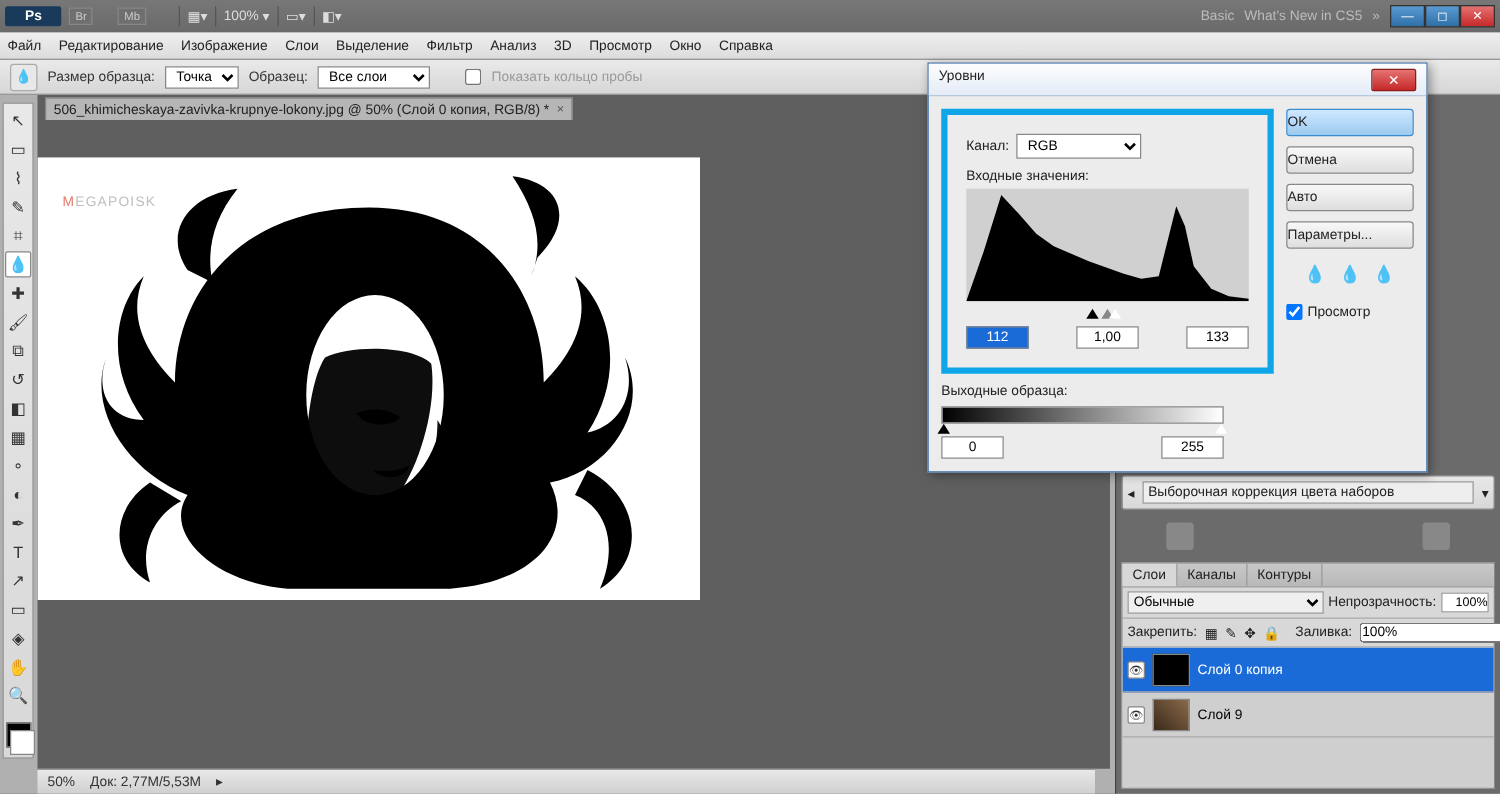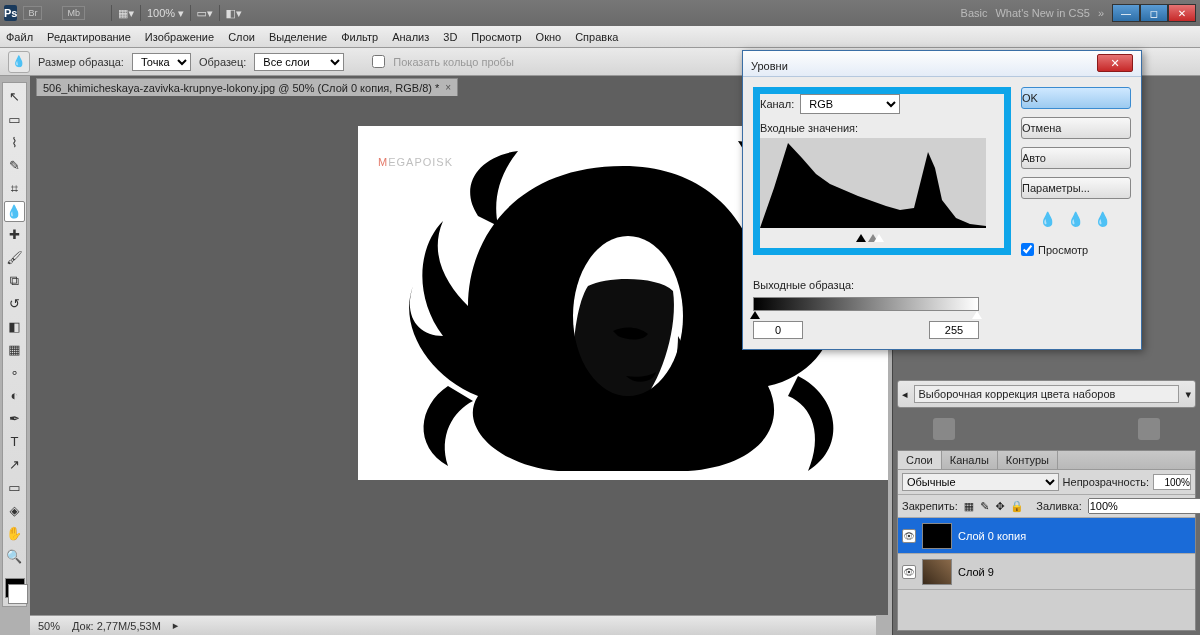--- a/index.html
+++ b/index.html
@@ -1,18 +1,18 @@
 <!DOCTYPE html>
 <html><head>
 <meta charset="utf-8">
 <style>
 *{box-sizing:border-box;margin:0;padding:0;font-family:Tahoma,Arial,sans-serif;font-size:11px;user-select:none}
 body{width:1200px;height:635px;background:#b0b0b0;overflow:hidden;position:relative}
 .top{height:26px;background:linear-gradient(#777,#6a6a6a);display:flex;align-items:center;padding:0 4px;color:#ddd}
-.top .ps{background:#1a3a5c;color:#fff;padding:2px 0;border-radius:2px;margin-right:6px;font-weight:bold}
+.top .ps{background:#1a3a5c;color:#fff;padding:2px 16px;border-radius:2px;margin-right:6px;font-weight:bold}
 .top .mb{border:1px solid #888;padding:1px 4px;margin-right:20px;background:#6f6f6f;color:#ccc;font-size:9px}
 .top .sep{width:1px;height:16px;background:#555;margin:0 6px}
 .top .zoom{color:#ddd}
 .top .right{margin-left:auto;display:flex;align-items:center;gap:8px}
 .top .pill{color:#bbb}
 .winbtns{display:flex;gap:0}
 .winbtn{width:28px;height:18px;border:1px solid #333;display:flex;align-items:center;justify-content:center;font-size:10px;color:#fff}
 .wmin{background:linear-gradient(#5a9bd4,#2e6fa8)}
 .wmax{background:linear-gradient(#5a9bd4,#2e6fa8)}
 .wclose{background:linear-gradient(#e57373,#c62828)}
@@ -25,21 +25,21 @@
 .optbar input[type=checkbox]{vertical-align:middle}
 .tb{position:absolute;left:2px;top:82px;width:25px;background:linear-gradient(#e8e8e8,#d8d8d8);border:1px solid #999;display:flex;flex-direction:column;align-items:center;padding:2px 0}
 .tbtn{width:21px;height:21px;margin:1px 0;display:flex;align-items:center;justify-content:center;font-size:13px;color:#333;cursor:default;border-radius:2px}
 .tbtn.sel{background:#fff;border:1px solid #888}
 .swatch{width:20px;height:20px;border:1px solid #888;margin-top:4px}
 .fg{background:#000}
 .bg{background:#fff;margin-top:-14px;margin-left:6px}
 .tabbar{position:absolute;left:30px;top:76px;right:312px;height:20px;background:#5f5f5f;display:flex;align-items:flex-end;padding-left:6px}
 .doctab{background:#b6b6b6;border:1px solid #888;border-bottom:none;height:18px;padding:0 6px;display:flex;align-items:center;gap:6px;color:#222;font-size:10px}
 .doctab .x{color:#555;font-size:10px}
-.canvaswrap{position:absolute;left:30px;top:96px;right:312px;bottom:20px;background:#5f5f5f;display:flex;align-items:flex-start;justify-content:flex-end;overflow:hidden;padding-top:30px}
+.canvaswrap{position:absolute;left:30px;top:96px;right:312px;bottom:20px;background:#5f5f5f;display:flex;align-items:flex-start;justify-content:flex-start;overflow:hidden;padding-top:30px}
 .canvas{width:530px;height:354px;background:#fff;position:relative;overflow:hidden}
 .watermark{position:absolute;left:20px;top:22px;font-size:20px;letter-spacing:1px;font-family:Arial,sans-serif}
 .watermark .m{color:#e47a6a}
 .watermark .rest{color:#bfbfbf}
 .portrait{position:absolute;inset:0;}
 .statusbar{position:absolute;left:30px;right:324px;bottom:0;height:20px;background:linear-gradient(#e8e8e8,#d0d0d0);border-top:1px solid #999;display:flex;align-items:center;gap:12px;padding:0 8px;font-size:10px;color:#333}
 .rp{position:absolute;right:0;top:76px;width:308px;bottom:0;background:#6b6b6b;border-left:1px solid #444;display:flex;flex-direction:column}
 .adjwrap{margin:4px;background:linear-gradient(#e8e8e8,#d8d8d8);border:1px solid #888;border-radius:3px;padding:4px}
 .adjrow{display:flex;align-items:center;gap:6px;color:#222}
 .adjrow .dd{flex:1;height:18px;border:1px solid #999;background:#eee;display:flex;align-items:center;padding:0 4px}
@@ -56,27 +56,27 @@
 .lrow2{display:flex;align-items:center;padding:3px 4px;gap:6px;border-bottom:1px solid #aaa;color:#222}
 .lrow2 .icons{display:flex;gap:6px}
 .lrow2 .icons span{font-size:11px}
 .layerlist{flex:1;background:#cfcfcf;overflow:auto}
 .layer{display:flex;align-items:center;height:36px;border-bottom:1px solid #aaa;padding:0 4px;gap:6px}
 .layer.sel{background:#1a6bd8;color:#fff}
 .layer .eye{width:14px;height:14px;border:1px solid #888;background:#fff;border-radius:2px;display:flex;align-items:center;justify-content:center;font-size:9px;color:#333}
 .layer .thumb{width:30px;height:26px;background:#000;border:1px solid #888}
 .layer .thumb.t2{background:linear-gradient(45deg,#3a2a1a,#8a6a4a)}
 .dialog{position:absolute;left:742px;top:50px;width:400px;background:#ececec;border:1px solid #3a6ea5;box-shadow:2px 2px 8px rgba(0,0,0,.4)}
-.dtitle{height:26px;background:linear-gradient(#fdfdfd,#e4ecf7);display:flex;align-items:flex-end;padding:4px 8px;border-bottom:1px solid #b5c8de;color:#222}
+.dtitle{height:26px;background:linear-gradient(#fdfdfd,#e4ecf7);display:flex;align-items:flex-start;padding:4px 8px;border-bottom:1px solid #b5c8de;color:#222}
 .dtitle .dx{margin-left:auto;width:36px;height:18px;background:linear-gradient(#e57373,#c62828);color:#fff;display:flex;align-items:center;justify-content:center;border:1px solid #8b1a1a;border-radius:2px;font-size:11px}
 .dbody{display:flex;padding:10px;gap:10px}
 .dleft{flex:1;display:flex;flex-direction:column}
 .drow{display:flex;align-items:center;gap:6px;margin-bottom:8px;color:#222}
 .drow select{height:20px;border:1px solid #888;background:#fff;padding:0 4px;font-size:11px}
-.fieldset{border:7px solid #0ea5e9;padding:0;margin-bottom:24px}
+.fieldset{border:5px solid #0ea5e9;padding:15px;margin-bottom:8px}
 .histo{width:226px;height:90px;background:#d0d0d0;position:relative;margin:4px 0}
 .histo svg{position:absolute;inset:0}
 .sliders{position:relative;height:10px;width:226px;margin-bottom:6px}
 .sli{position:absolute;bottom:0;width:0;height:0;border-left:5px solid transparent;border-right:5px solid transparent}
 .sli.blk{border-bottom:8px solid #000}
 .sli.gry{border-bottom:8px solid #888}
 .sli.wht{border-bottom:8px solid #fff}
 .inprow{display:flex;gap:6px;width:226px}
 .inprow input{width:50px;height:18px;border:1px solid #888;text-align:center;font-size:11px}
 .inprow .sel{background:#1a6bd8;color:#fff}
@@ -273,20 +273,27 @@
         <div class="histo">
           <svg viewBox="0 0 226 90" preserveAspectRatio="none">
             <polygon fill="#000" points="0,90 0,90 14,50 28,5 42,20 56,36 70,46 84,52 98,58 112,63 126,68 140,72 154,70 168,14 175,30 182,62 196,80 210,86 226,88 226,90"></polygon>
           </svg>
         </div>
         <div class="sliders">
           <div class="sli blk" style="left:96px"></div>
           <div class="sli gry" style="left:108px"></div>
           <div class="sli wht" style="left:114px"></div>
         </div>
+        <div class="inprow">
+          <input class="sel" value="112" style="">
+          <div class="sp"></div>
+          <input value="1,00" style="">
+          <div class="sp"></div>
+          <input value="133" style="">
+        </div>
       </div>
       <div style="color:#222;margin-bottom:2px">Выходные образца:</div>
       <div class="outgrad">
         <div class="sli blk" style="left:-4px;bottom:-9px;position:absolute"></div>
         <div class="sli wht" style="right:-4px;bottom:-9px;position:absolute"></div>
       </div>
       <div class="inprow" style="margin-top:6px">
         <input value="0" style="">
         <div class="sp"></div>
         <input value="255" style="">

